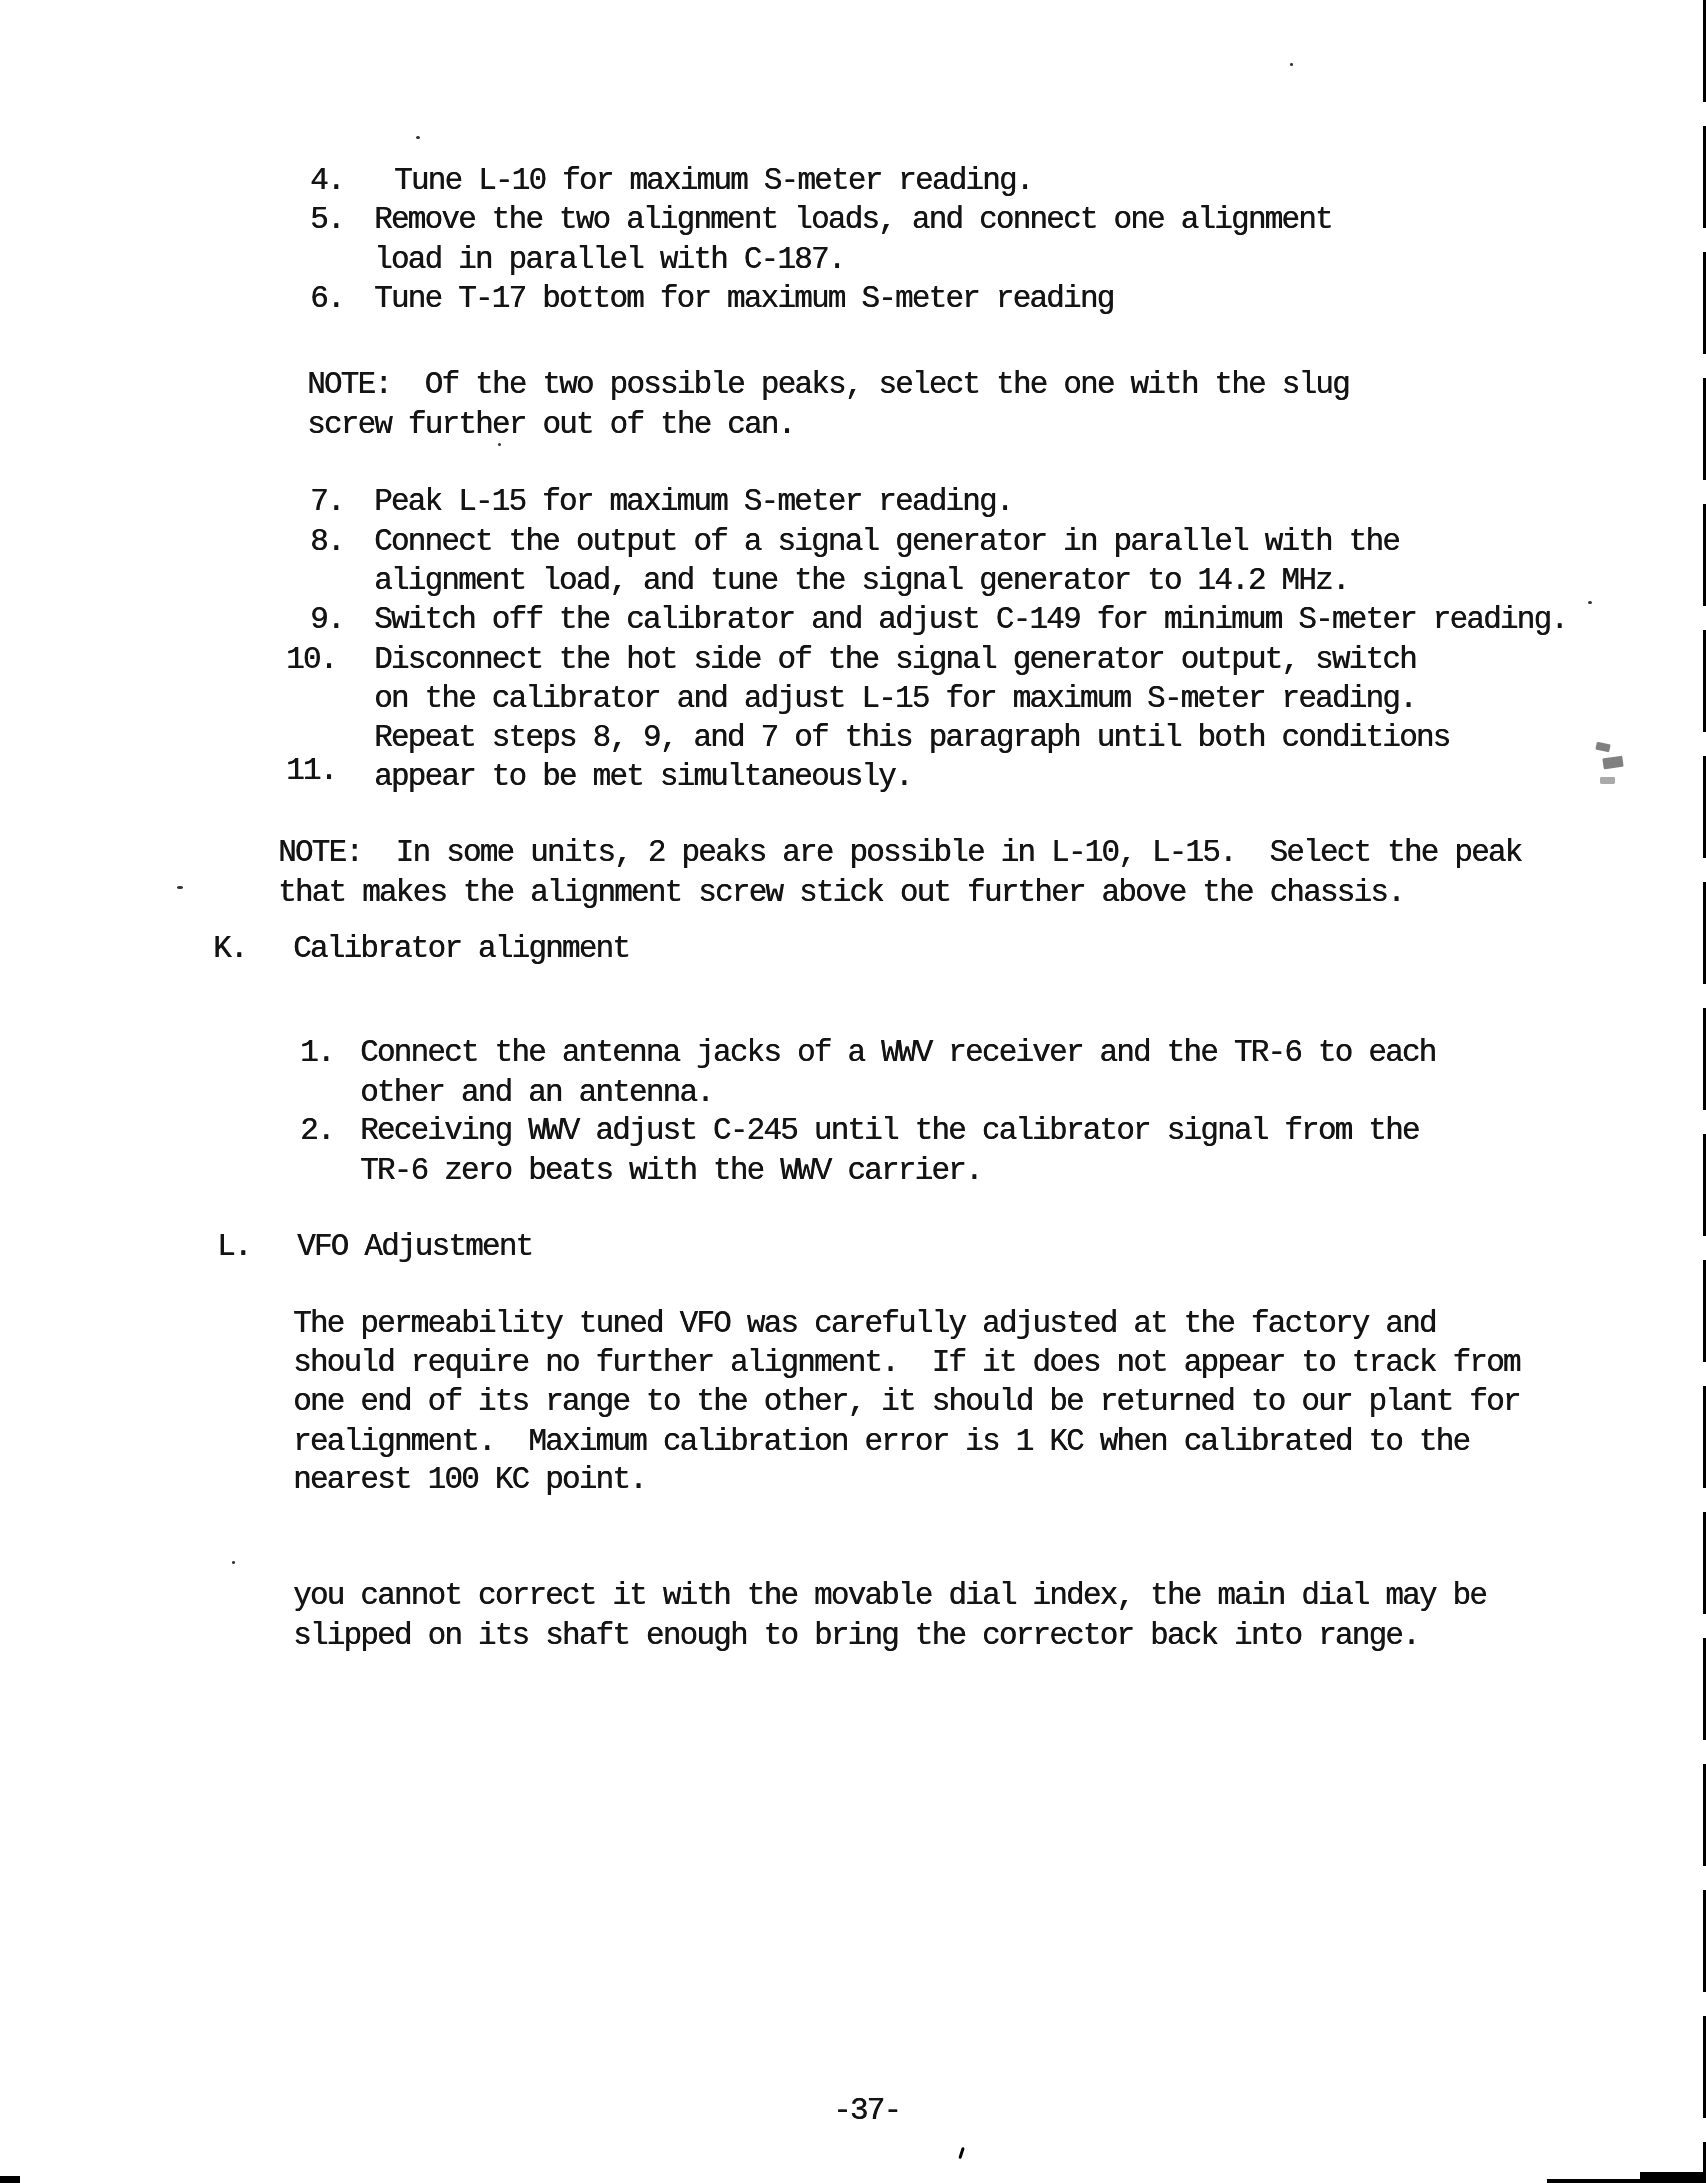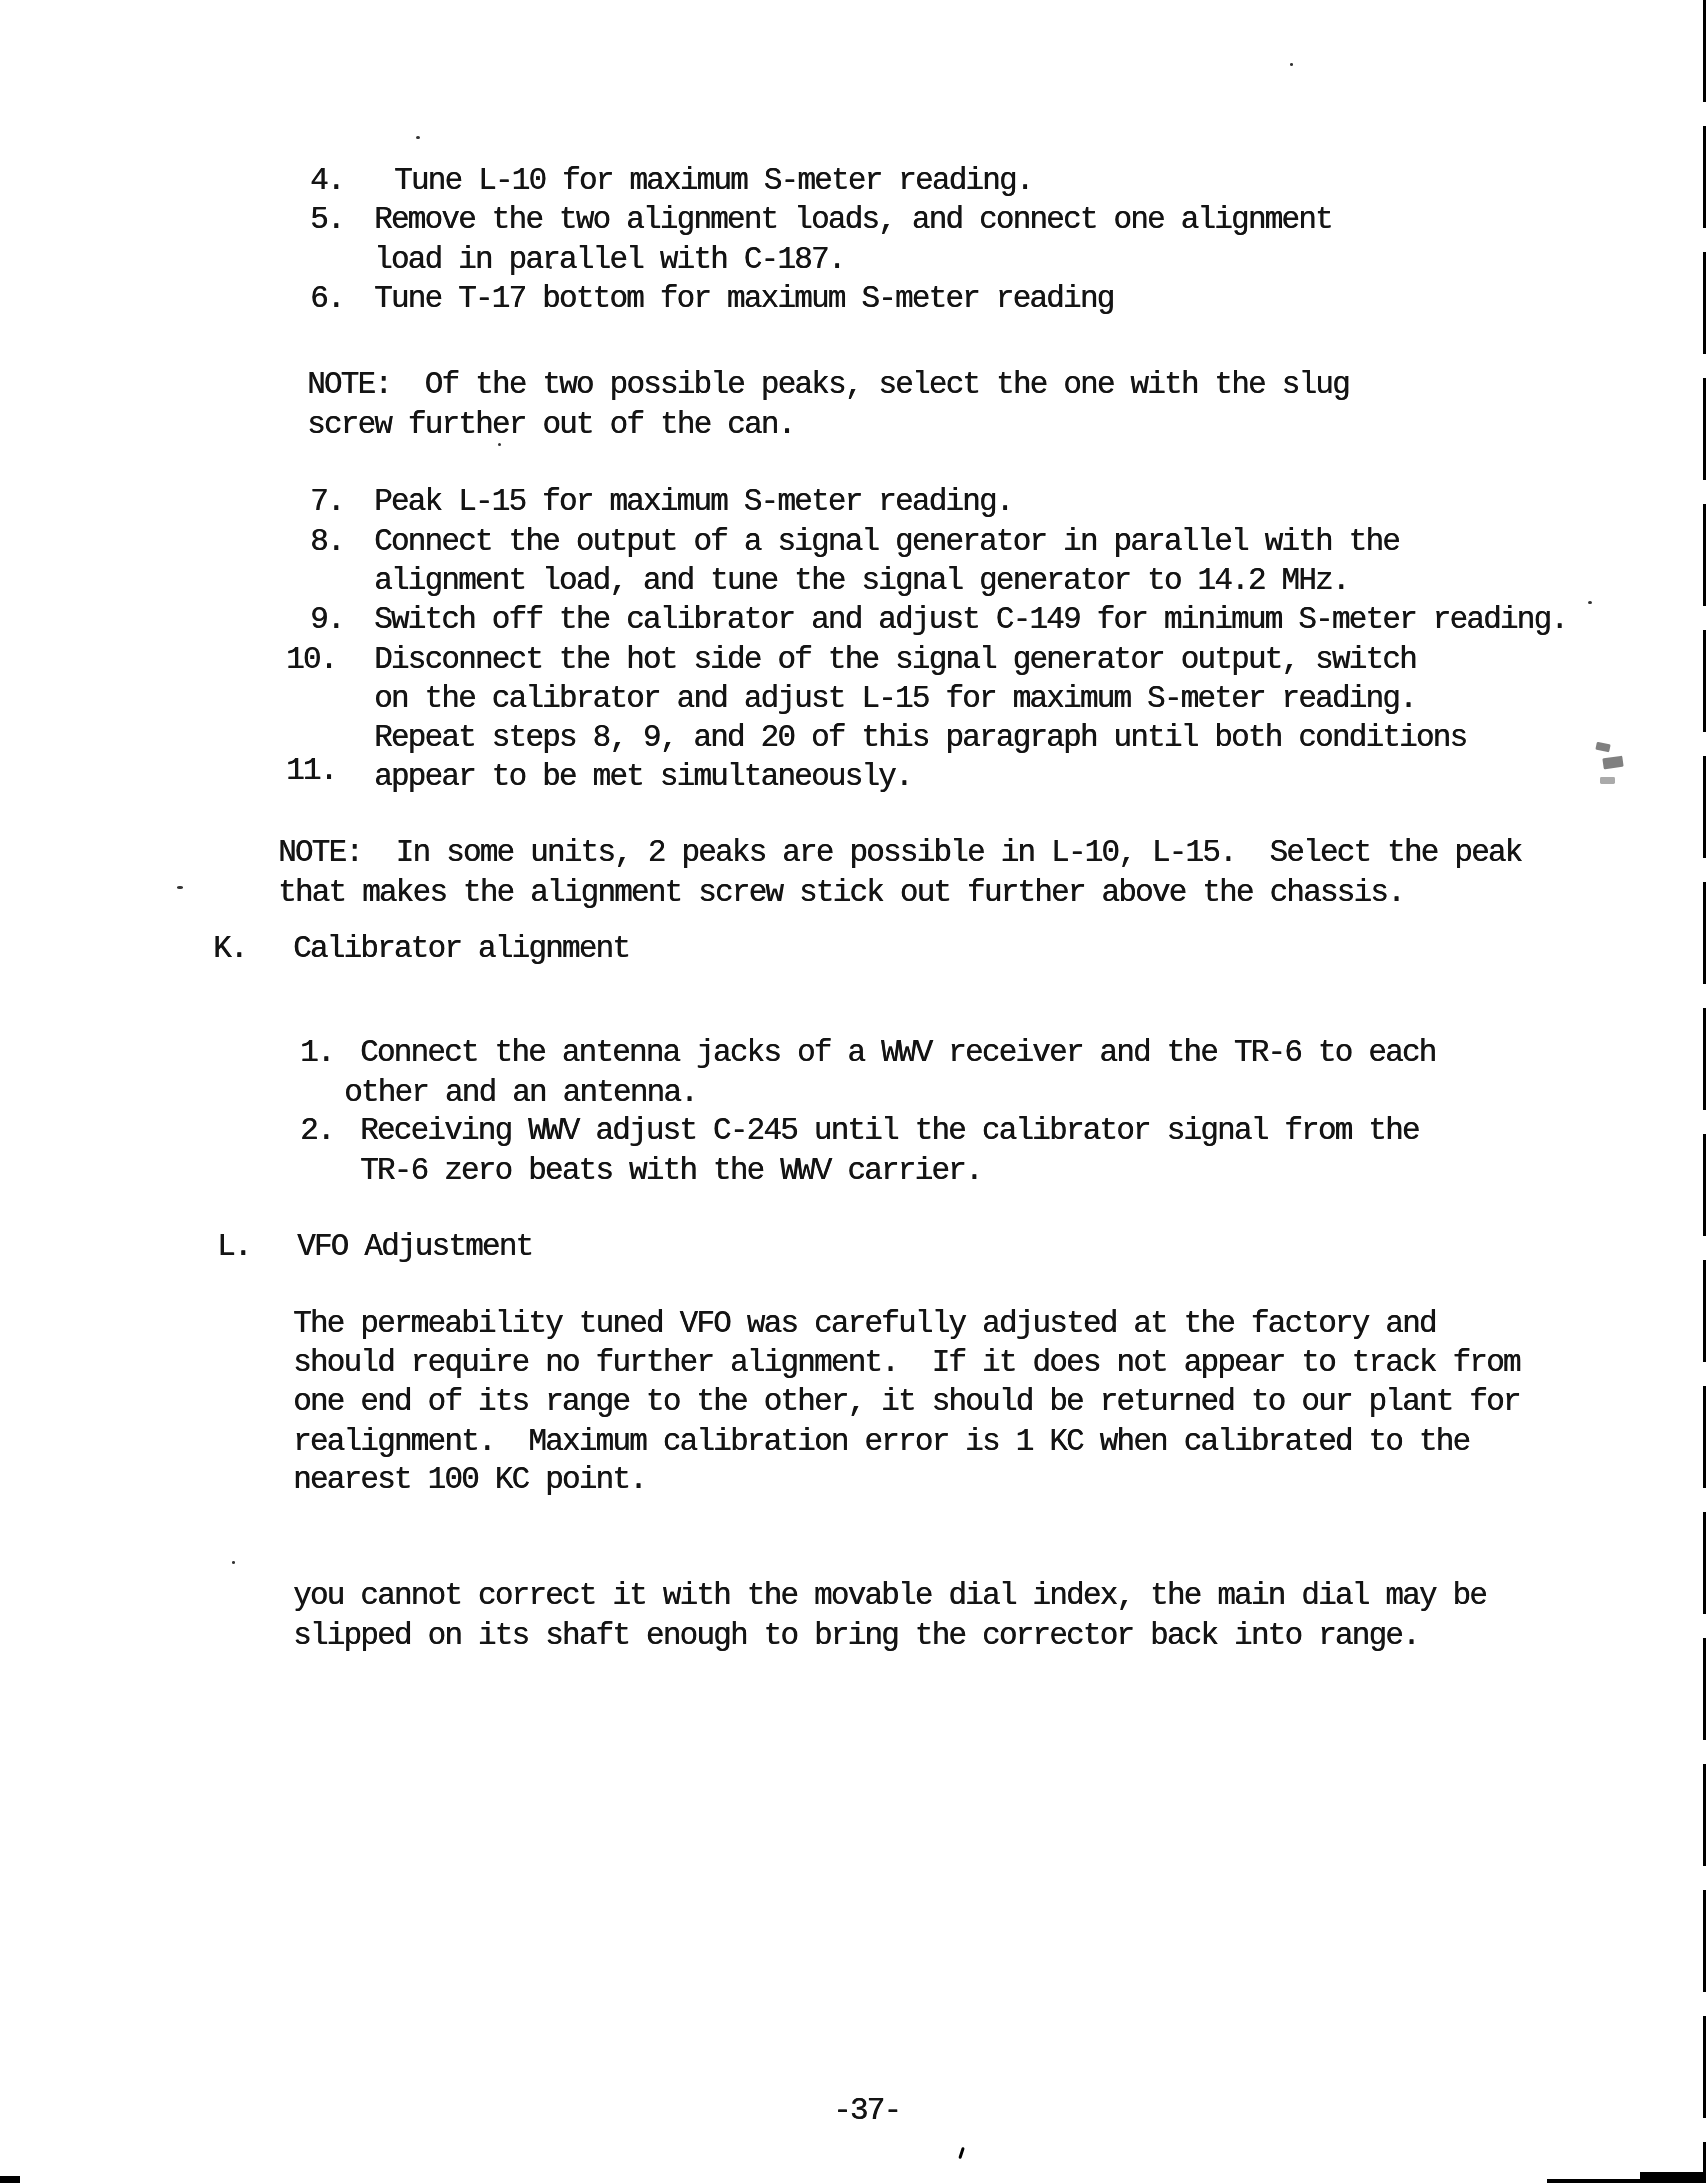--- a/index.html
+++ b/index.html
@@ -57,32 +57,32 @@
   <span class="t" style="left:374px;top:564px">alignment load, and tune the signal generator to 14.2 MHz.</span>
 
   <span class="t" style="left:310px;top:603px">9.</span>
   <span class="t" style="left:374px;top:603px">Switch off the calibrator and adjust C-149 for minimum S-meter reading.</span>
 
   <span class="t" style="left:286px;top:643px">10.</span>
   <span class="t" style="left:374px;top:643px">Disconnect the hot side of the signal generator output, switch</span>
   <span class="t" style="left:374px;top:682px">on the calibrator and adjust L-15 for maximum S-meter reading.</span>
 
   <span class="t" style="left:286px;top:754px">11.</span>
-  <span class="t" style="left:374px;top:721px">Repeat steps 8, 9, and 20 of this paragraph until both conditions</span>
+  <span class="t" style="left:374px;top:721px">Repeat steps 8, 9, and 7 of this paragraph until both conditions</span>
   <span class="t" style="left:374px;top:760px">appear to be met simultaneously.</span>
 
   <span class="t" style="left:278px;top:836px">NOTE:  In some units, 2 peaks are possible in L-10, L-15.  Select the peak</span>
   <span class="t" style="left:278px;top:876px">that makes the alignment screw stick out further above the chassis.</span>
 
   <span class="t" style="left:213px;top:932px">K.</span>
   <span class="t" style="left:293px;top:932px">Calibrator alignment</span>
 
   <span class="t" style="left:300px;top:1036px">1.</span>
   <span class="t" style="left:360px;top:1036px">Connect the antenna jacks of a WWV receiver and the TR-6 to each</span>
-  <span class="t" style="left:344px;top:1076px">other and an antenna.</span>
+  <span class="t" style="left:360px;top:1076px">other and an antenna.</span>
 
   <span class="t" style="left:300px;top:1114px">2.</span>
   <span class="t" style="left:360px;top:1114px">Receiving WWV adjust C-245 until the calibrator signal from the</span>
   <span class="t" style="left:360px;top:1154px">TR-6 zero beats with the WWV carrier.</span>
 
   <span class="t" style="left:217px;top:1230px">L.</span>
   <span class="t" style="left:297px;top:1230px">VFO Adjustment</span>
 
   <span class="t" style="left:293px;top:1307px">The permeability tuned VFO was carefully adjusted at the factory and</span>
   <span class="t" style="left:293px;top:1346px">should require no further alignment.  If it does not appear to track from</span>

